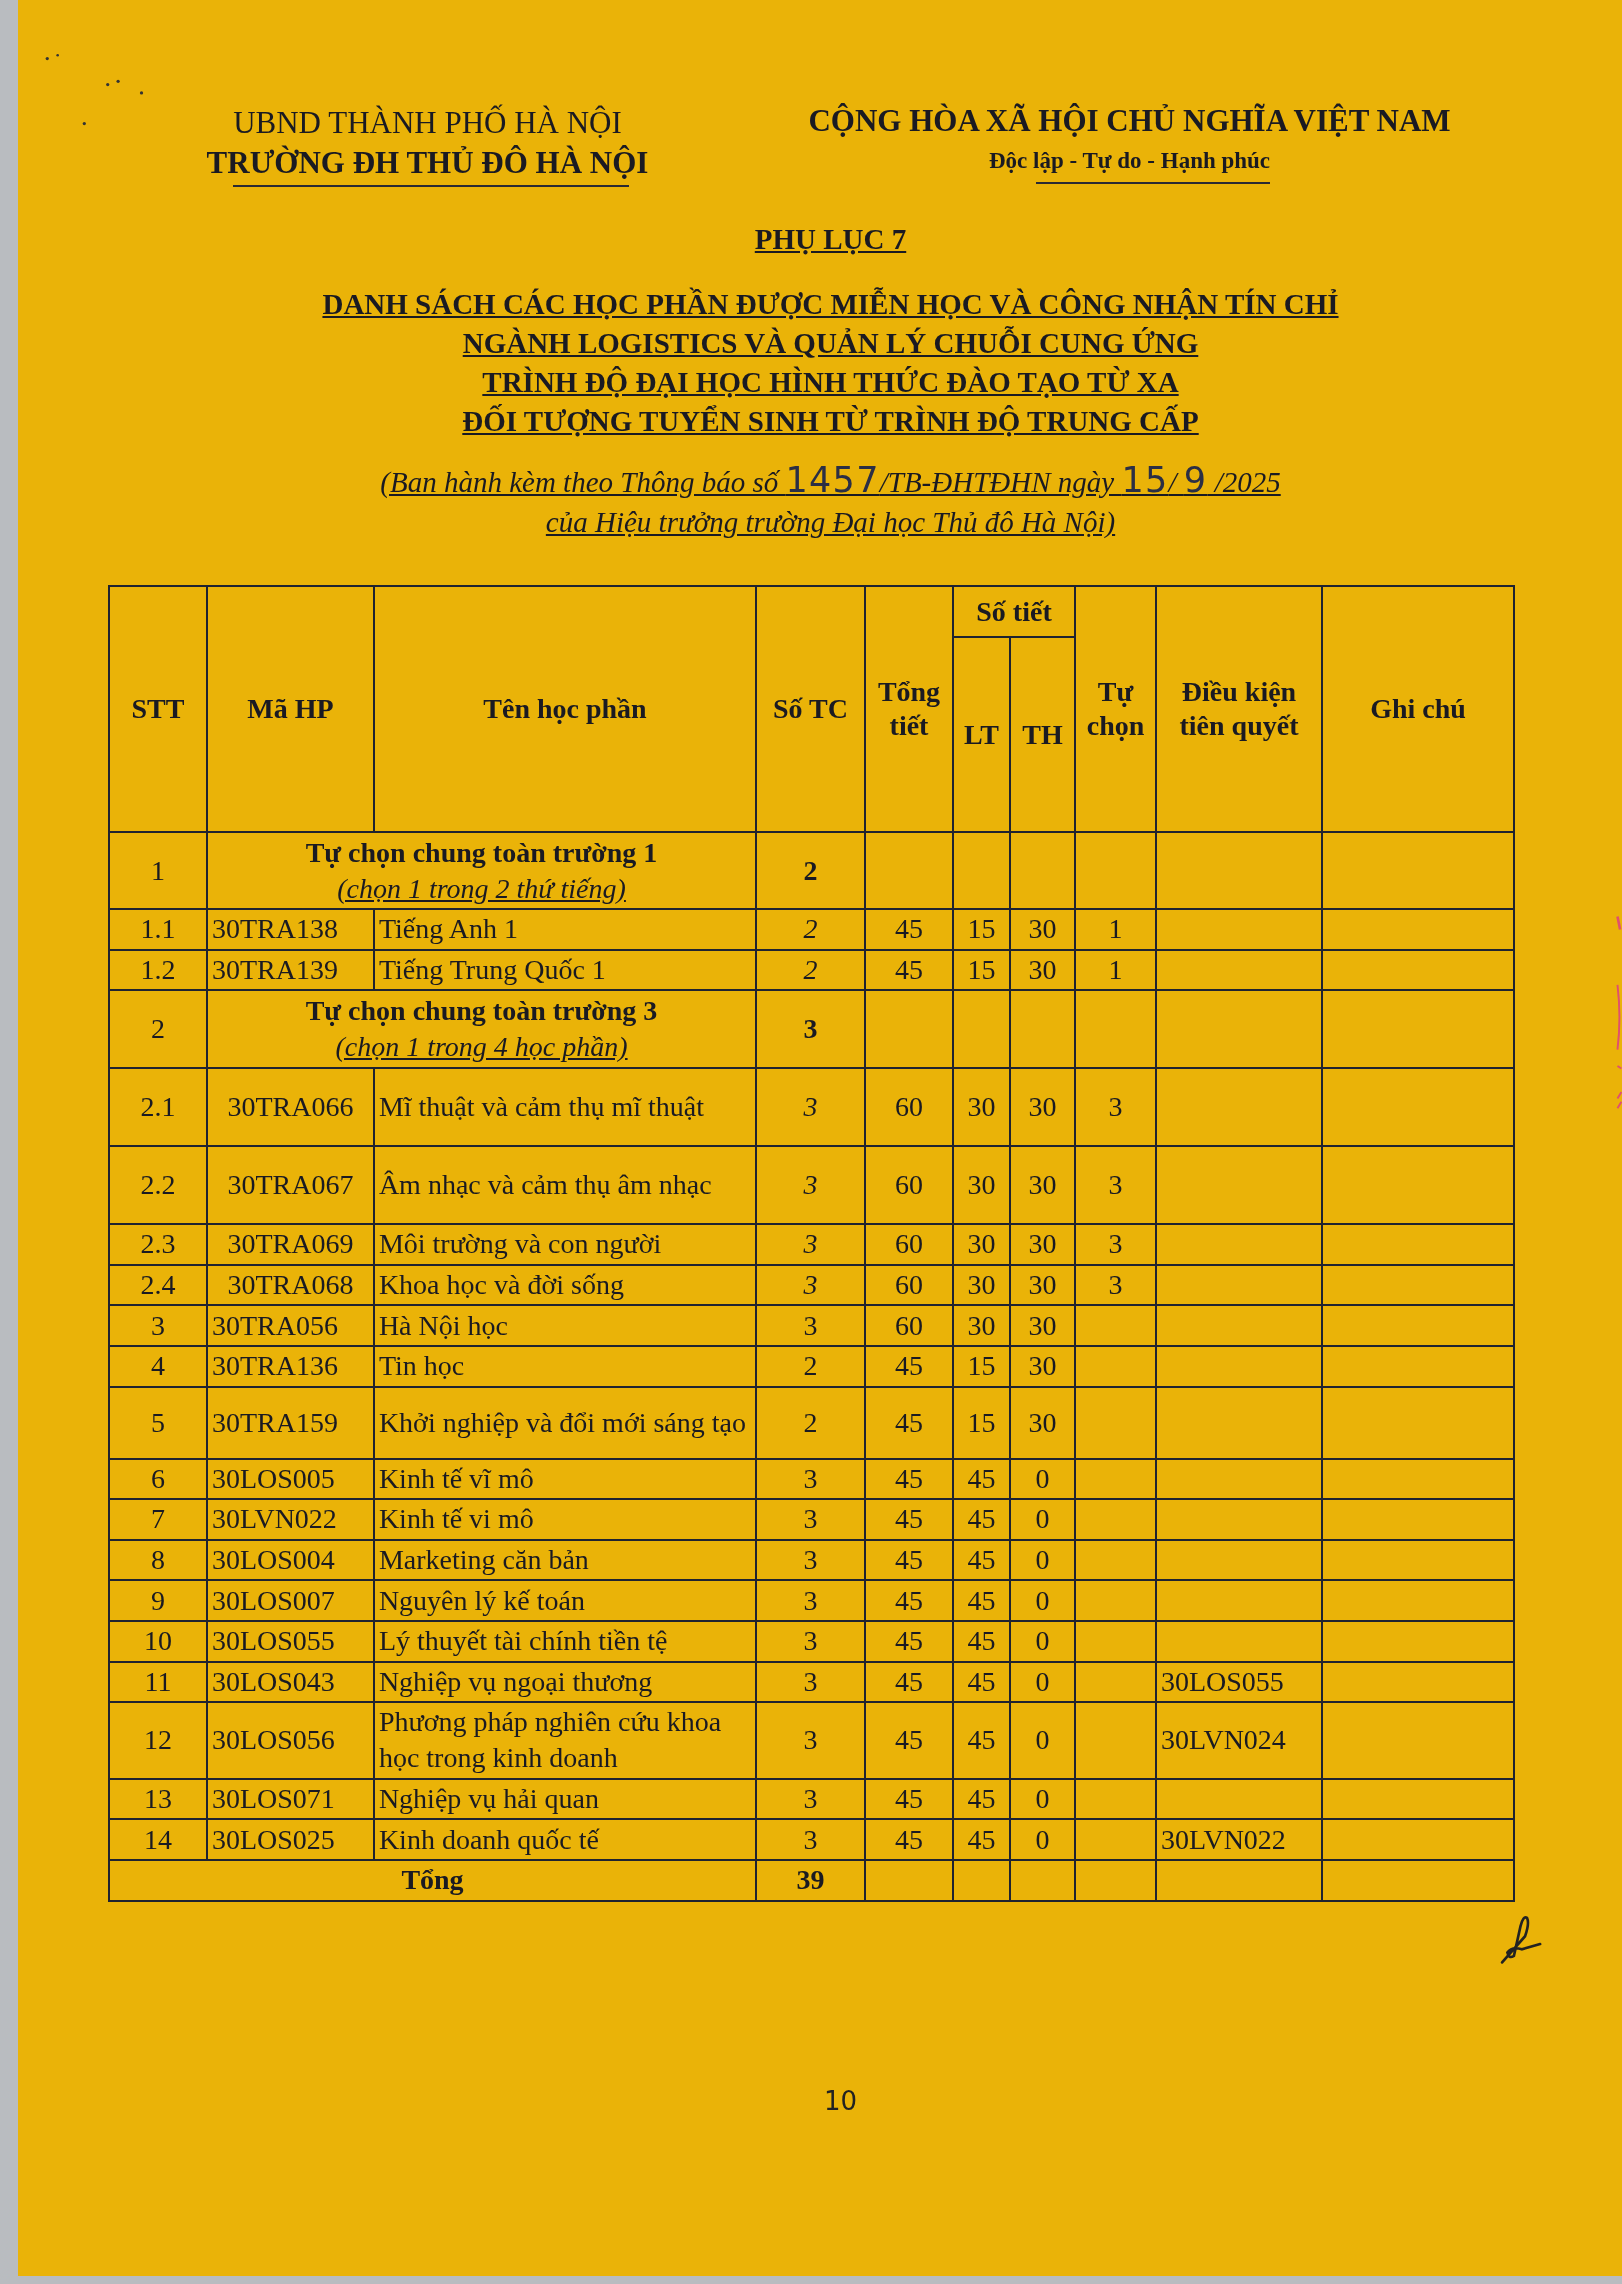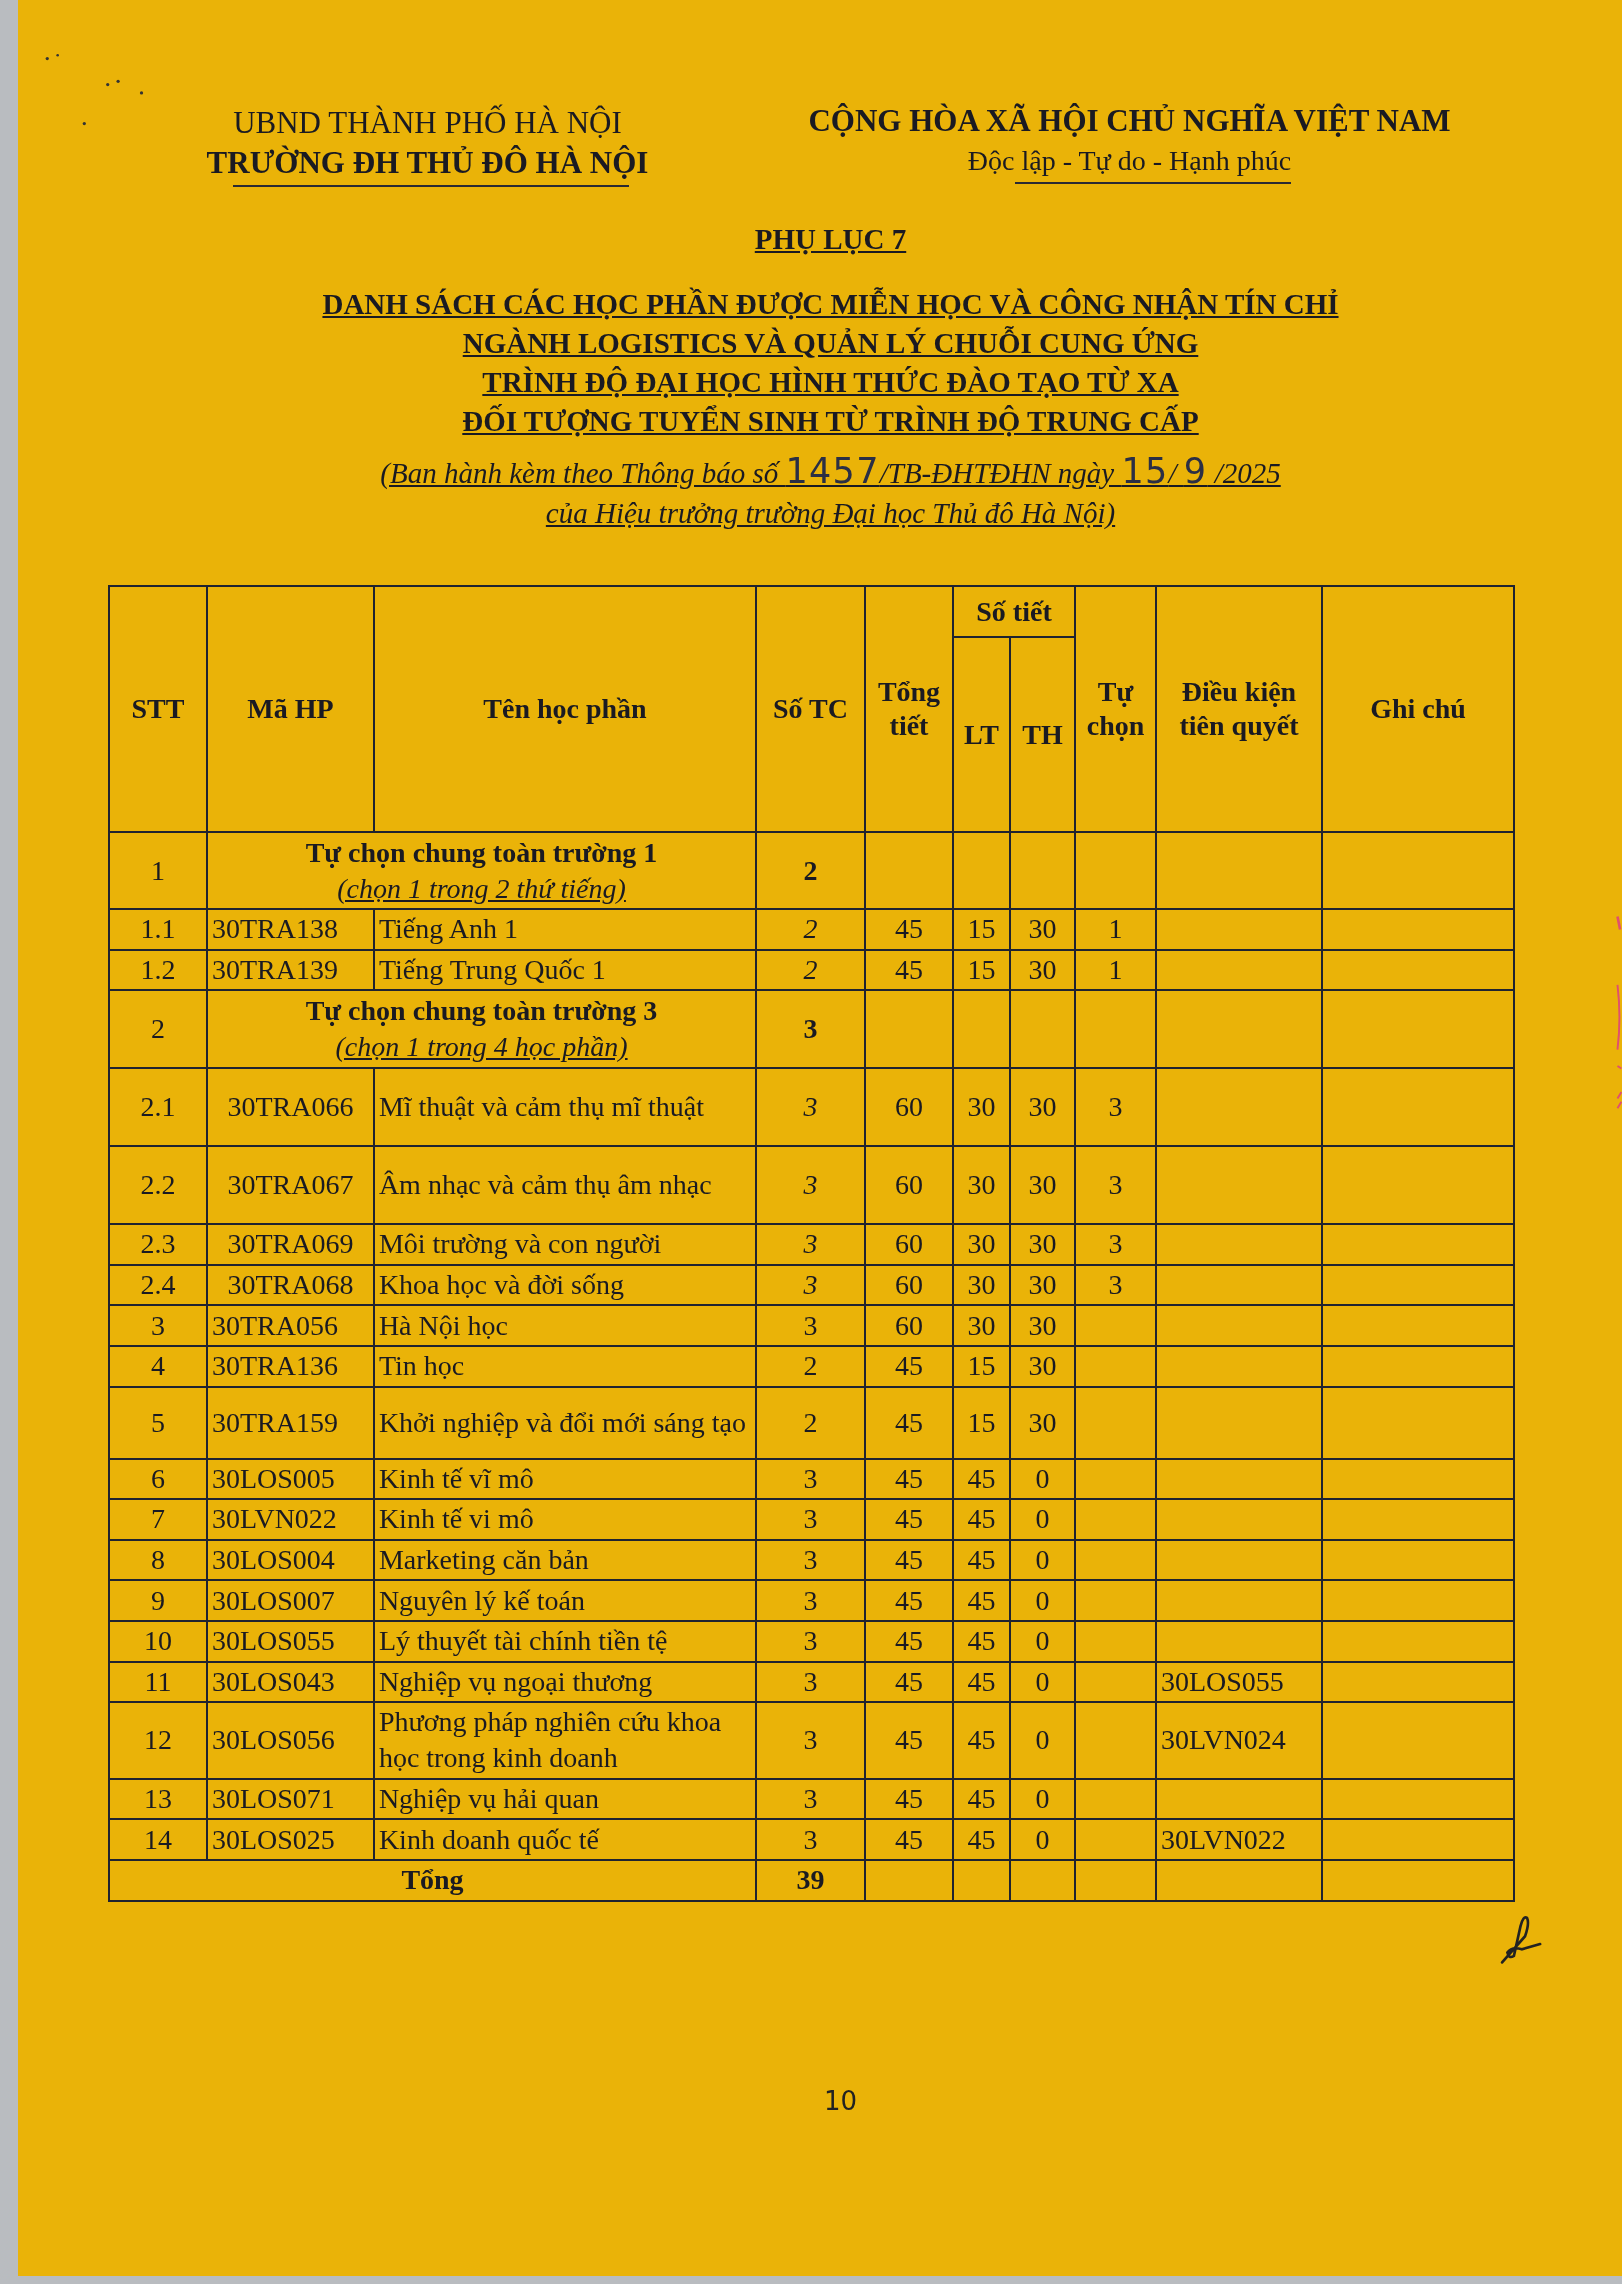--- a/index.html
+++ b/index.html
@@ -13,28 +13,28 @@
     }
     .page {
       position: absolute; left: 18px; top: 0; width: 1606px; height: 2276px;
       background: #eab308;
     }
     .hdr-left { position: absolute; left: 156px; top: 103px; width: 507px; text-align: center; }
     .hdr-right { position: absolute; left: 741px; top: 101px; width: 741px; text-align: center; }
     .hdr-l1 { font-size: 31px; line-height: 40px; }
     .hdr-l2 { font-size: 31px; line-height: 40px; font-weight: bold; position: relative; display: inline-block; }
     .hdr-r1 { font-size: 31px; line-height: 40px; font-weight: bold; }
-    .hdr-r2 { font-size: 28px; line-height: 40px; font-weight: normal; position: relative; display: inline-block; }
+    .hdr-r2 { font-size: 23px; line-height: 40px; font-weight: bold; position: relative; display: inline-block; }
     .uline-l { position: absolute; left: 26px; right: 19.5px; bottom: -3.9px; height: 2px; background: #2a2a33; }
     .uline-r { position: absolute; left: 47px; right: 0px; bottom: -2.6px; height: 2px; background: #2a2a33; }
 
     .title-block { position: absolute; left: 130px; top: 220px; width: 1365px; text-align: center; text-decoration: underline; }
     .appendix { font-size: 29px; font-weight: bold; line-height: 39px; margin-bottom: 26px; }
     .tline { font-size: 29px; font-weight: bold; line-height: 39px; }
-    .issued { font-size: 29px; font-style: italic; line-height: 40px; margin-top: 10px; }
+    .issued { font-size: 29px; font-style: italic; line-height: 40px; margin-top: 19px; }
     .hand { font-family: "DejaVu Sans", sans-serif; font-style: normal; font-size: 35px; color: #2b2f45; letter-spacing: 1.3px; }
 
     table.courses {
       position: absolute; left: 90px; top: 585px; width: 1404px;
       border-collapse: collapse; table-layout: fixed;
       font-size: 28px;
     }
     table.courses td, table.courses th {
       border: 2px solid #1f2330;
       padding: 1.3px 3.9px;

